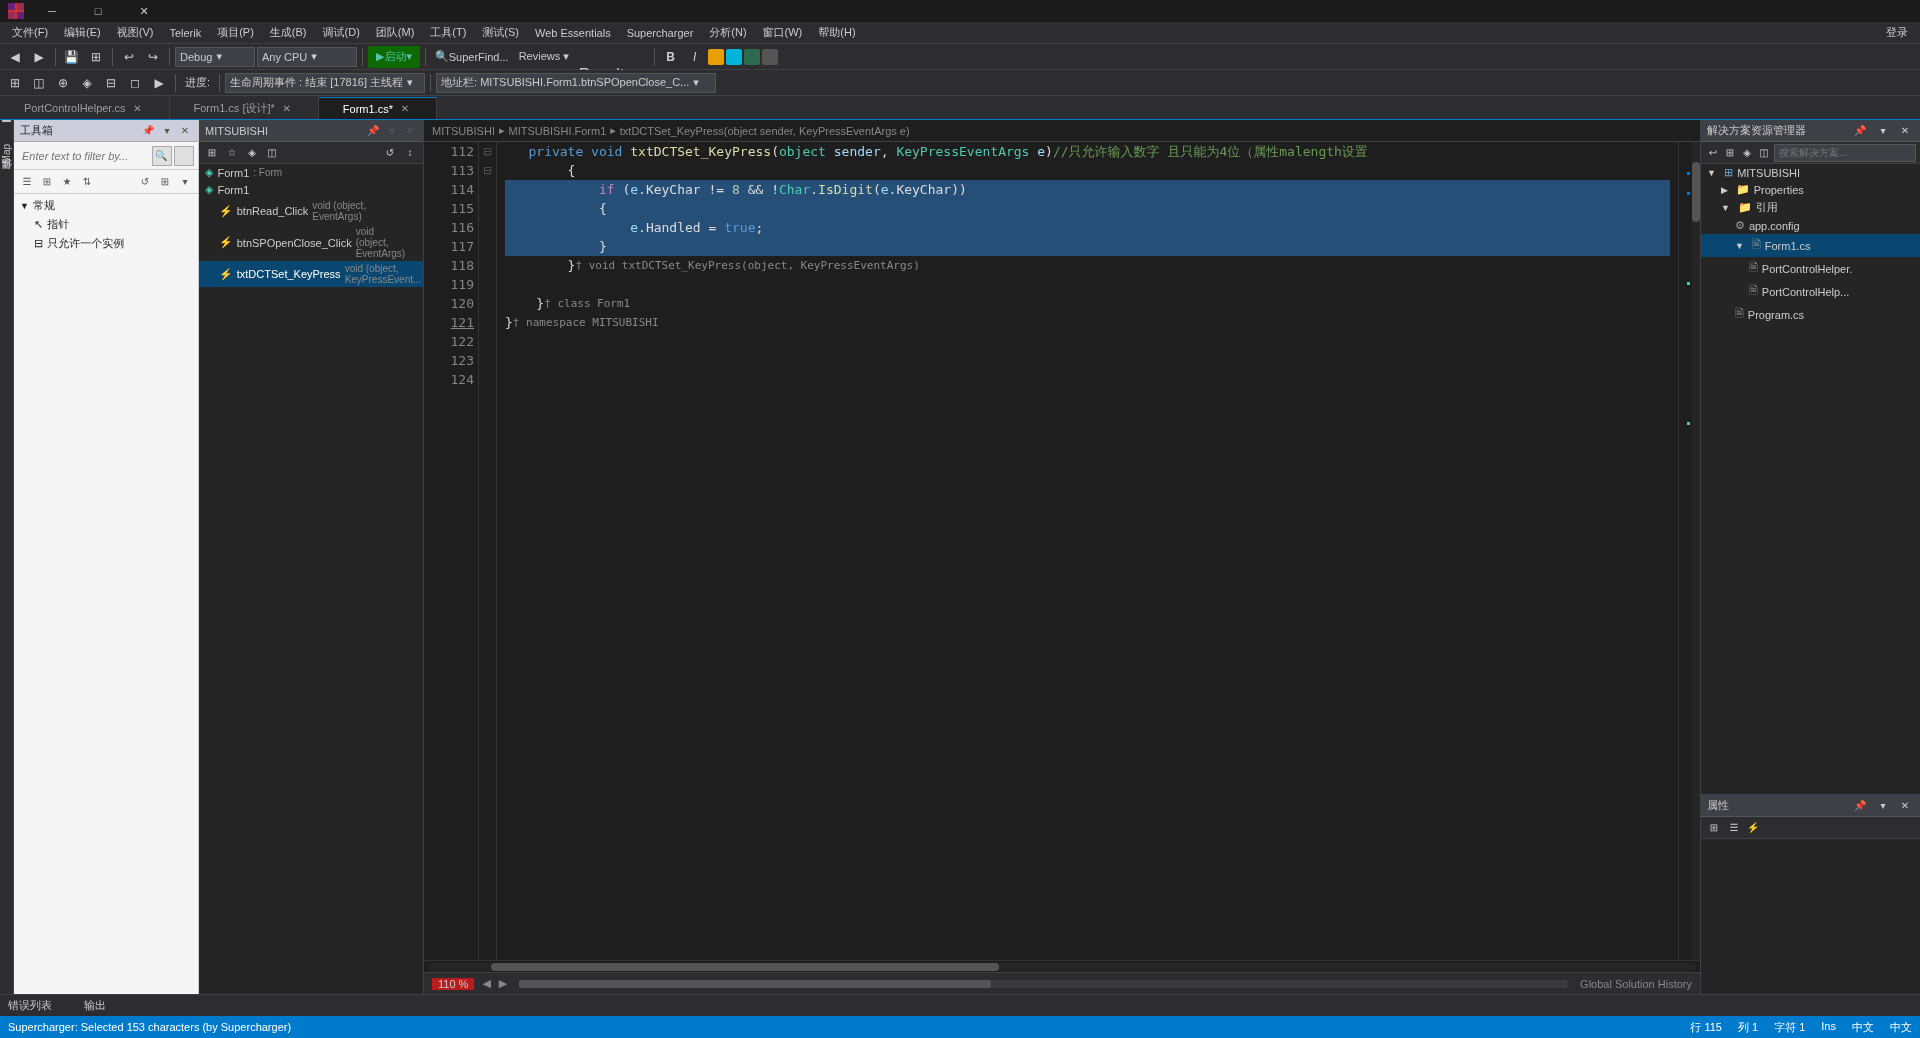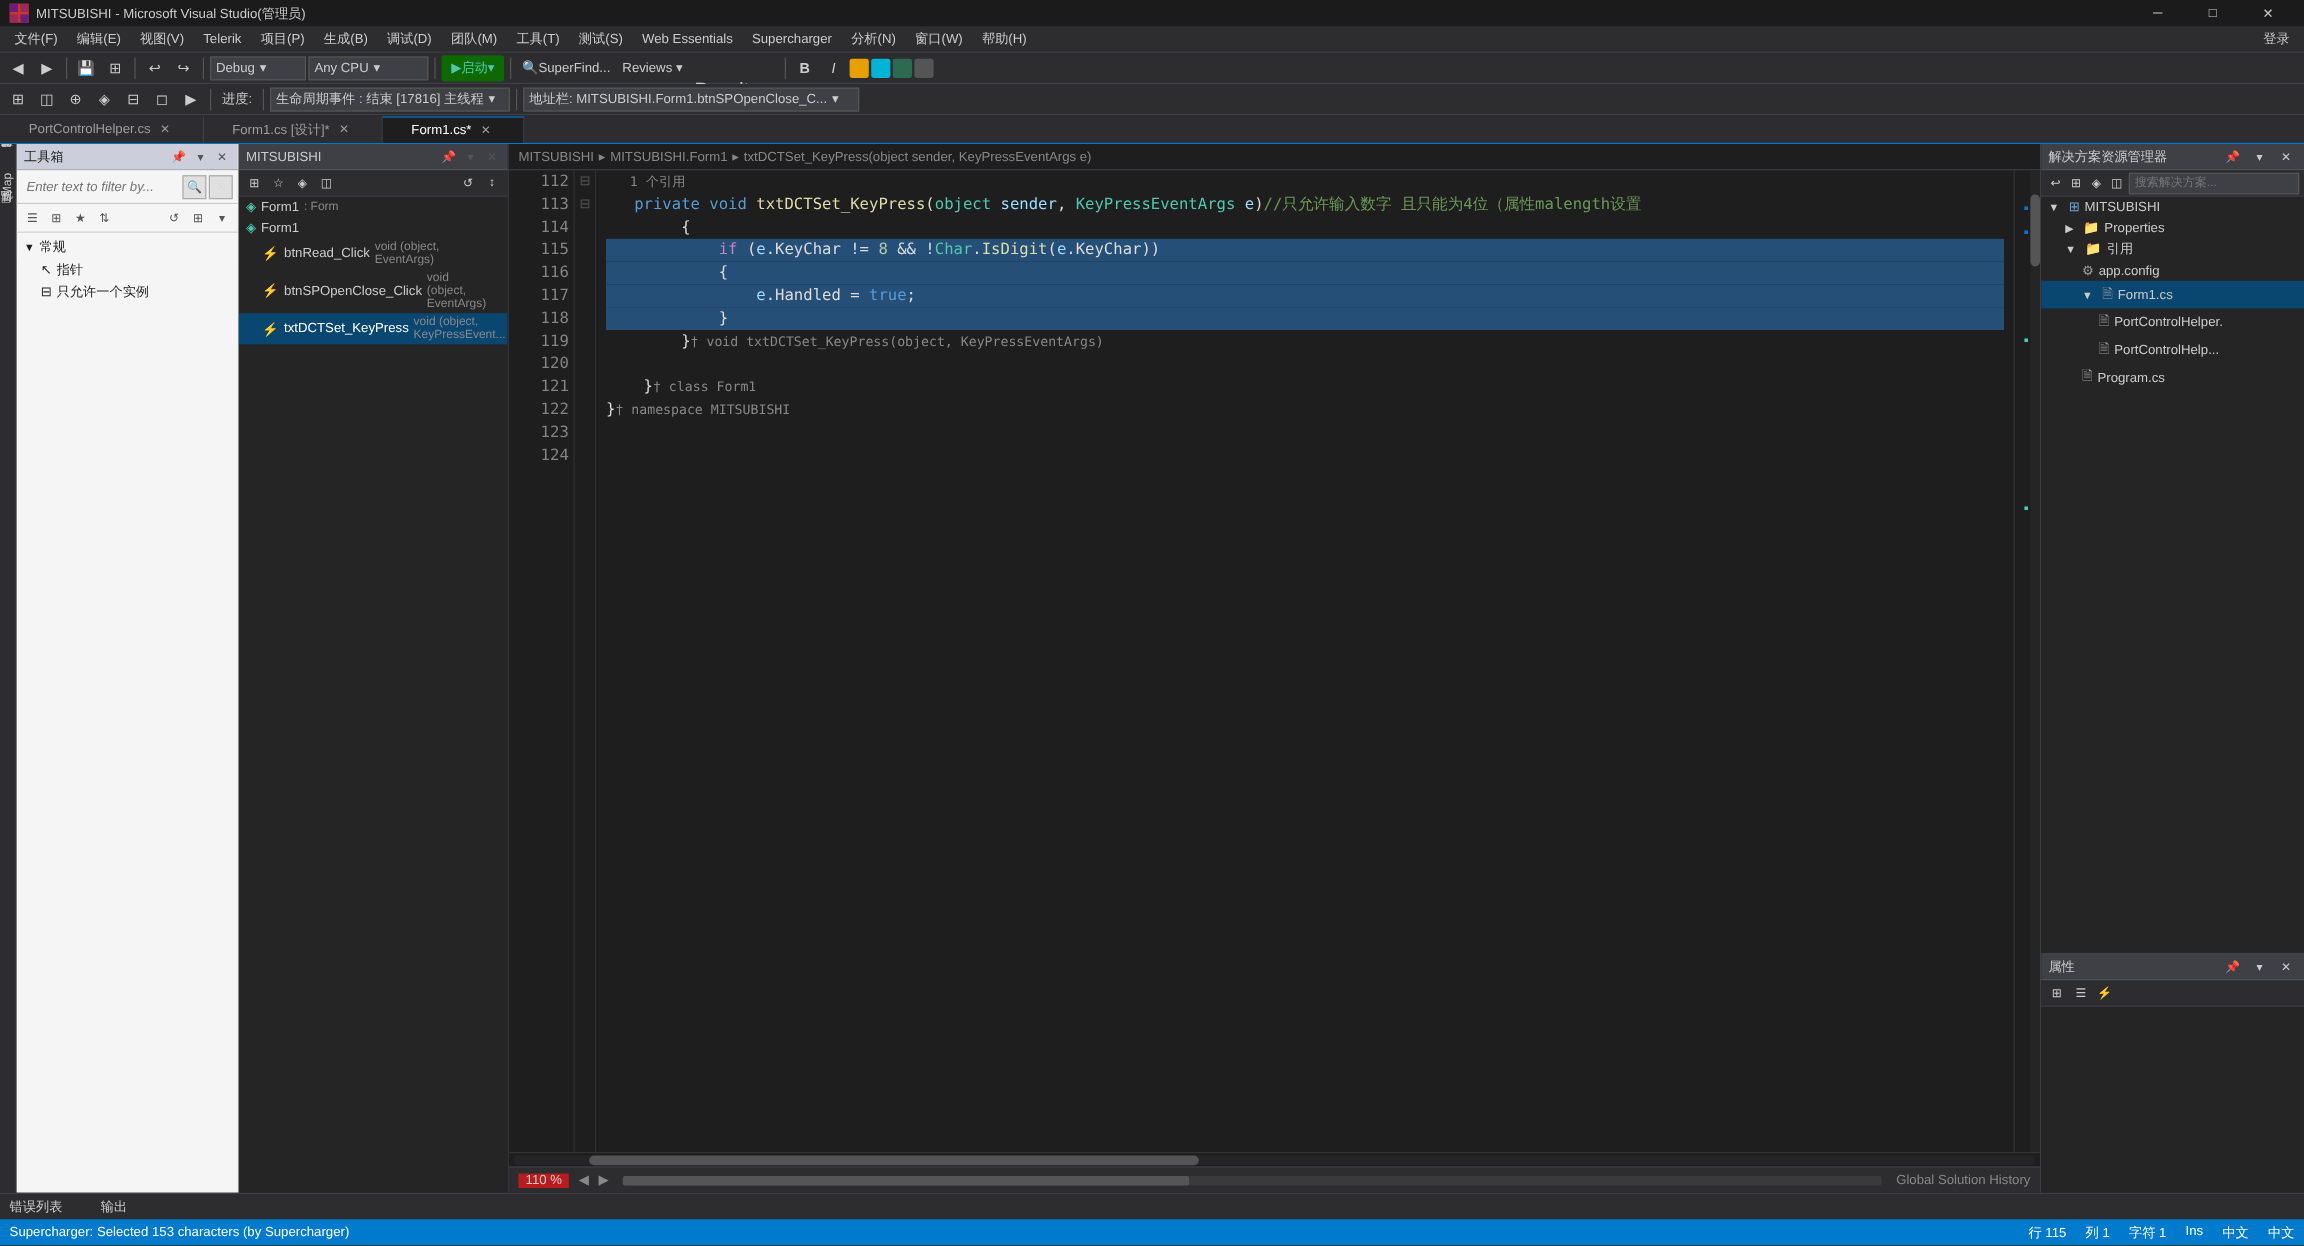--- a/index.html
+++ b/index.html
@@ -561,21 +561,20 @@
 
 <div class="title-bar">
   <div class="title-bar-logo">
     <svg width="16" height="16" viewBox="0 0 16 16">
       <rect width="7" height="7" fill="#68217a"></rect>
       <rect x="9" width="7" height="7" fill="#68217a" opacity="0.5"></rect>
       <rect y="9" width="7" height="7" fill="#68217a" opacity="0.5"></rect>
       <rect x="9" y="9" width="7" height="7" fill="#68217a"></rect>
     </svg>
   </div>
-  <span class="title-bar-title">MITSUBISHI - Microsoft Visual Studio(管理员)</span>
   <div class="title-bar-controls">
     <div class="title-bar-btn">─</div>
     <div class="title-bar-btn">□</div>
     <div class="title-bar-btn close">✕</div>
   </div>
 </div>
 
 <div class="menu-bar">
   <div class="menu-item">文件(F)</div>
   <div class="menu-item">编辑(E)</div>
@@ -781,21 +780,21 @@
       <div style="width:55px; background:#1e1e1e; display:flex; flex-direction:column; font-family:Consolas,monospace; font-size:13px; line-height:19px; color:#858585; text-align:right; padding: 0 4px; flex-shrink:0; user-select:none; border-right: 1px solid #333;">
         <div style="line-height:19px;">112</div>
         <div style="line-height:19px;">113</div>
         <div style="line-height:19px;">114</div>
         <div style="line-height:19px;">115</div>
         <div style="line-height:19px;">116</div>
         <div style="line-height:19px;">117</div>
         <div style="line-height:19px;">118</div>
         <div style="line-height:19px;">119</div>
         <div style="line-height:19px;">120</div>
-        <div style="line-height:19px;">121</div>
+        <div style="line-height:19px;text-decoration:underline;">121</div>
         <div style="line-height:19px;">122</div>
         <div style="line-height:19px;">123</div>
         <div style="line-height:19px;">124</div>
       </div>
 
       <div style="width:18px; background:#1e1e1e; display:flex; flex-direction:column; flex-shrink:0; font-size:11px; color:#555; border-right: 1px solid #333;">
         <div style="line-height:19px; text-align:center;"></div>
         <div style="line-height:19px; text-align:center;">⊟</div>
         <div style="line-height:19px; text-align:center;"></div>
         <div style="line-height:19px; text-align:center;"></div>
@@ -805,23 +804,20 @@
         <div style="line-height:19px; text-align:center;"></div>
         <div style="line-height:19px; text-align:center;"></div>
         <div style="line-height:19px; text-align:center;"></div>
         <div style="line-height:19px; text-align:center;"></div>
         <div style="line-height:19px; text-align:center;"></div>
         <div style="line-height:19px; text-align:center;"></div>
       </div>
 
       <div class="code-area" style="overflow-x:auto; overflow-y:auto;">
 
-        <div class="code-line">
-          <span class="ref-count">   1 个引用</span>
-        </div>
 
         <div class="code-line">
           <span class="plain">   </span><span class="kw">private</span><span class="plain"> </span><span class="kw">void</span><span class="plain"> </span><span class="method">txtDCTSet_KeyPress</span><span class="punct">(</span><span class="type-name">object</span><span class="plain"> </span><span class="param">sender</span><span class="punct">,</span><span class="plain"> </span><span class="type-name">KeyPressEventArgs</span><span class="plain"> </span><span class="param">e</span><span class="punct">)</span><span class="comment">//只允许输入数字 且只能为4位（属性malength设置</span>
         </div>
 
         <div class="code-line">
           <span class="plain">        {</span>
         </div>
 
 

